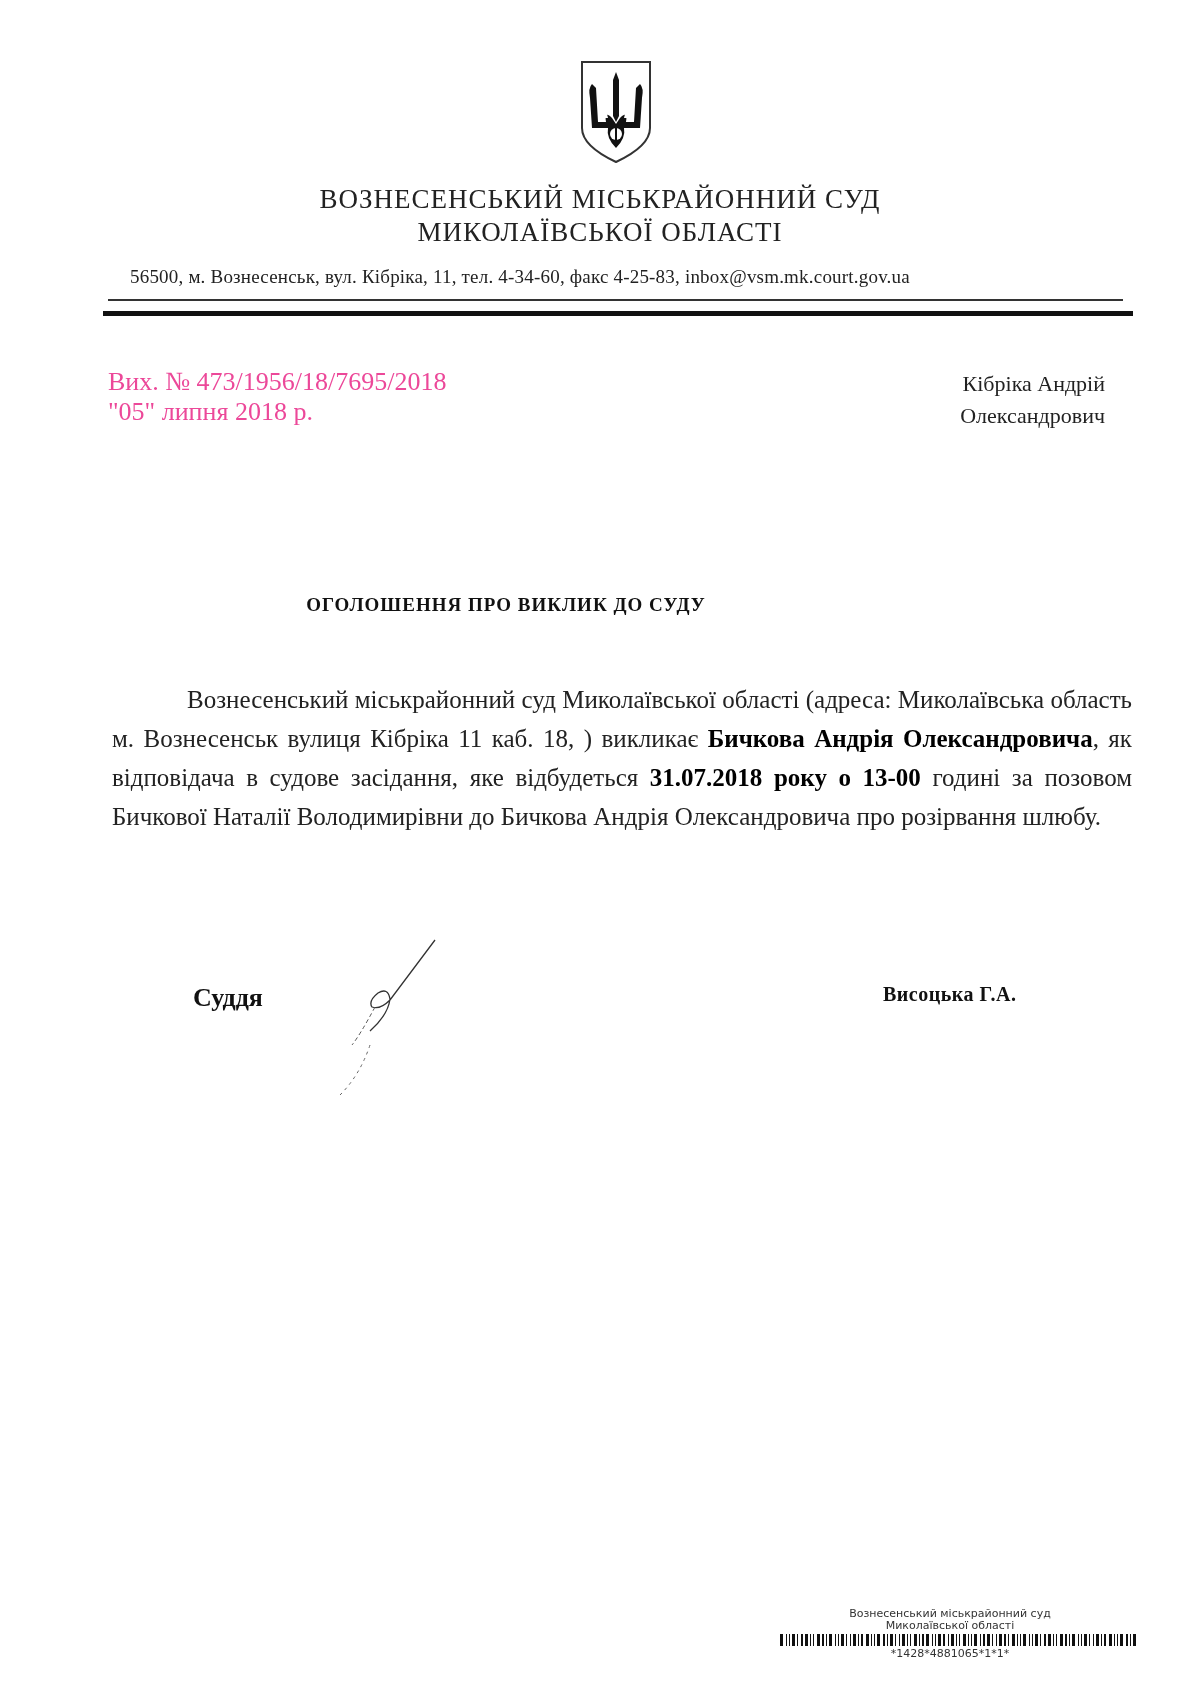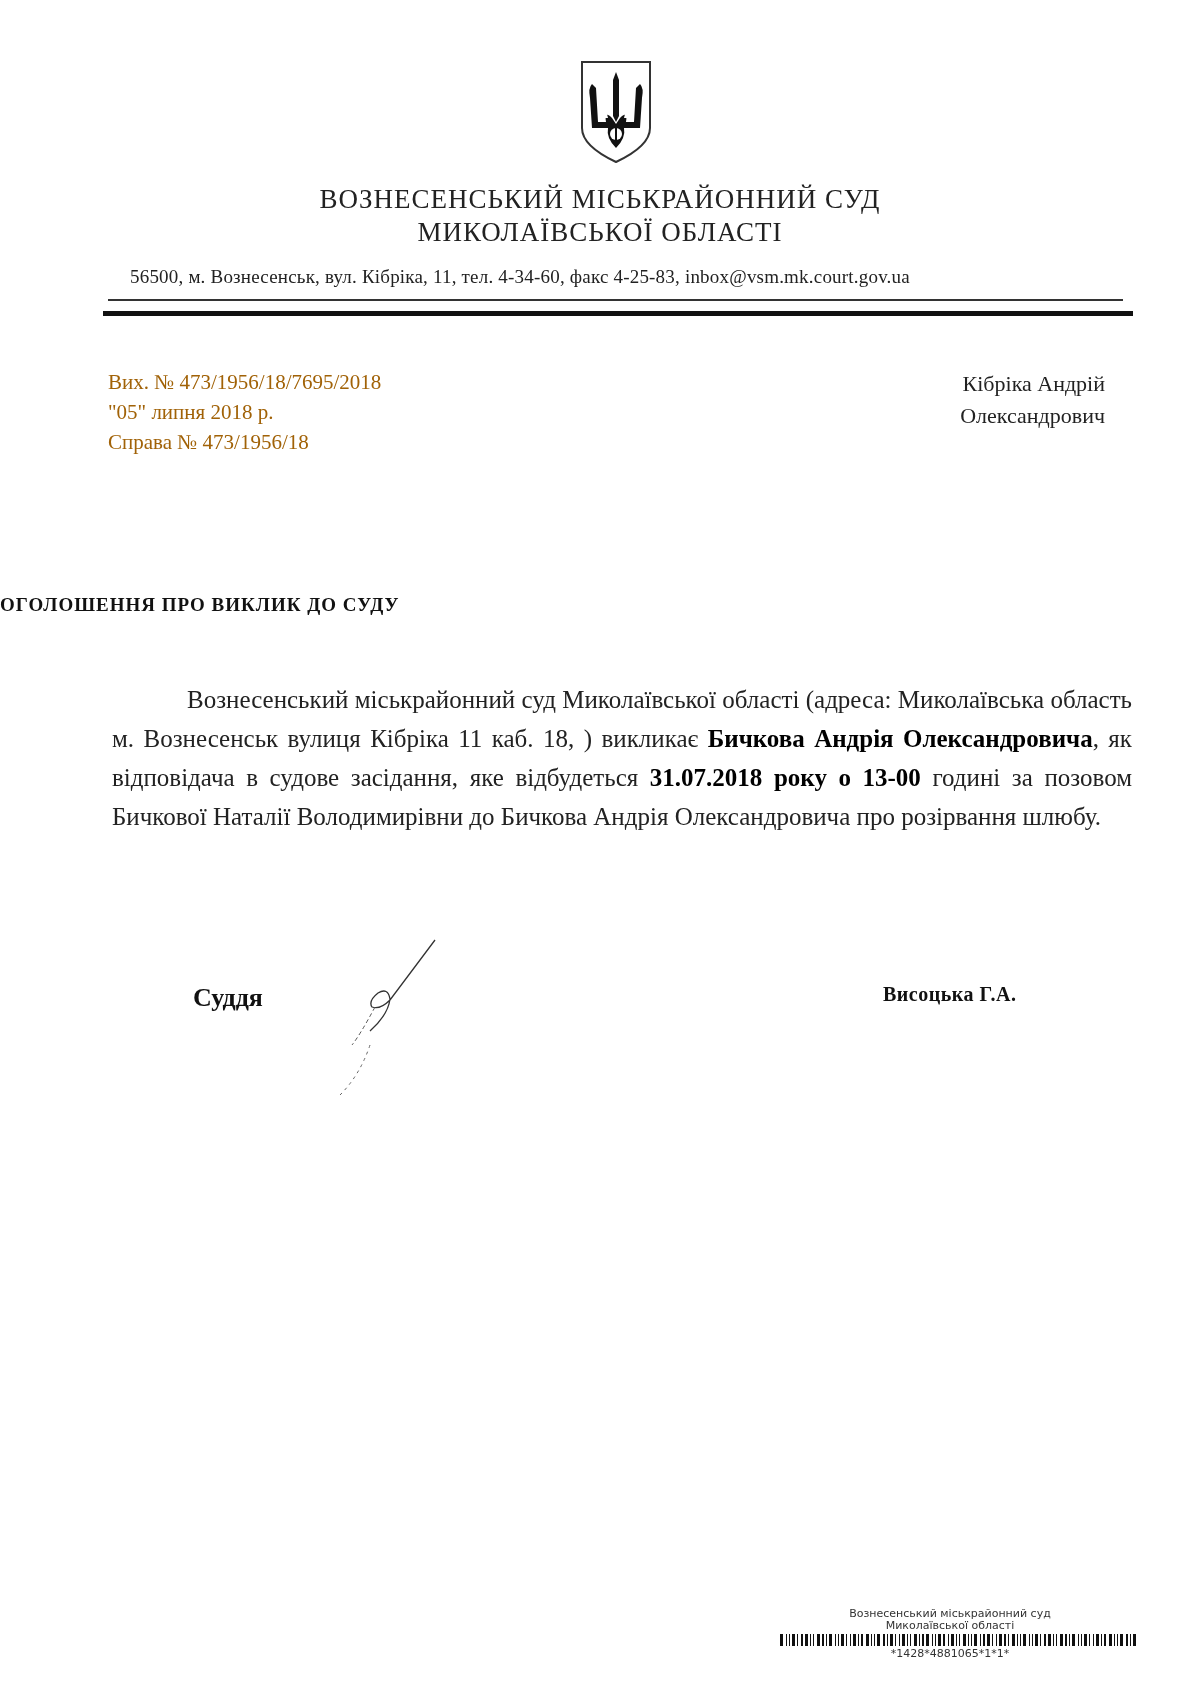--- a/index.html
+++ b/index.html
@@ -5,24 +5,24 @@
   html, body { margin:0; padding:0; background:#ffffff; }
   body { width:1200px; height:1697px; position:relative; overflow:hidden; color:#111; font-family:"Liberation Serif", serif; }
   .abs { position:absolute; }
   #emblem { left:578px; top:58px; width:76px; height:108px; }
   .court-title { left:0; width:1200px; text-align:center; font-size:27px; letter-spacing:1px; color:#222; }
   #court-name-1 { top:184px; }
   #court-name-2 { top:217px; }
   #address { left:130px; top:266px; font-size:19px; color:#222; letter-spacing:0.2px; }
   #rule-thin { left:108px; top:299px; width:1015px; height:2px; background:#333; }
   #rule-thick { left:103px; top:311px; width:1030px; height:5px; background:#111; }
-  .meta { left:108px; font-size:21px; color:#a16207; line-height:30px; }
+  .meta { left:108px; font-size:26px; color:#ec4899; line-height:30px; }
   #meta-block { top:367px; }
   #recipient { left:900px; top:368px; width:205px; text-align:right; font-size:22px; line-height:32px; color:#222; }
-  #heading { left:0; width:1012px; top:594px; text-align:left; font-size:19px; font-weight:bold; letter-spacing:1px; }
+  #heading { left:0; width:1012px; top:594px; text-align:center; font-size:19px; font-weight:bold; letter-spacing:1px; }
   #body { left:108px; top:676px; width:1028px; font-size:25px; line-height:39px; text-align:justify; color:#222; }
   #body p { margin:4px; text-indent:75px; }
   #body b { color:#000; }
   #judge-label { left:193px; top:983px; font-size:26px; font-weight:bold; }
   #judge-name { left:883px; top:983px; font-size:20px; font-weight:bold; letter-spacing:0.5px; }
   #signature { left:330px; top:935px; width:150px; height:170px; }
   #stamp { left:760px; top:1608px; width:380px; text-align:center; font-family:"DejaVu Sans", sans-serif; font-size:11px; color:#333; line-height:12px; }
   #barcode { left:780px; top:1634px; width:360px; height:12px; }
   #barcode-text { left:760px; top:1647px; width:380px; text-align:center; font-family:"DejaVu Sans", sans-serif; font-size:11px; color:#333; }
 </style>
@@ -41,21 +41,20 @@
 
 <div id="court-name-1" class="abs court-title">ВОЗНЕСЕНСЬКИЙ МІСЬКРАЙОННИЙ СУД</div>
 <div id="court-name-2" class="abs court-title">МИКОЛАЇВСЬКОЇ ОБЛАСТІ</div>
 <div id="address" class="abs">56500, м. Вознесенськ, вул. Кібріка, 11, тел. 4-34-60, факс 4-25-83, inbox@vsm.mk.court.gov.ua</div>
 <div id="rule-thin" class="abs"></div>
 <div id="rule-thick" class="abs"></div>
 
 <div id="meta-block" class="abs meta">
   <div>Вих. № 473/1956/18/7695/2018</div>
   <div>"05" липня 2018 р.</div>
-  <div>Справа № 473/1956/18</div>
 </div>
 
 <div id="recipient" class="abs">
   <div>Кібріка Андрій</div>
   <div>Олександрович</div>
 </div>
 
 <div id="heading" class="abs">ОГОЛОШЕННЯ ПРО ВИКЛИК ДО СУДУ</div>
 
 <div id="body" class="abs">

